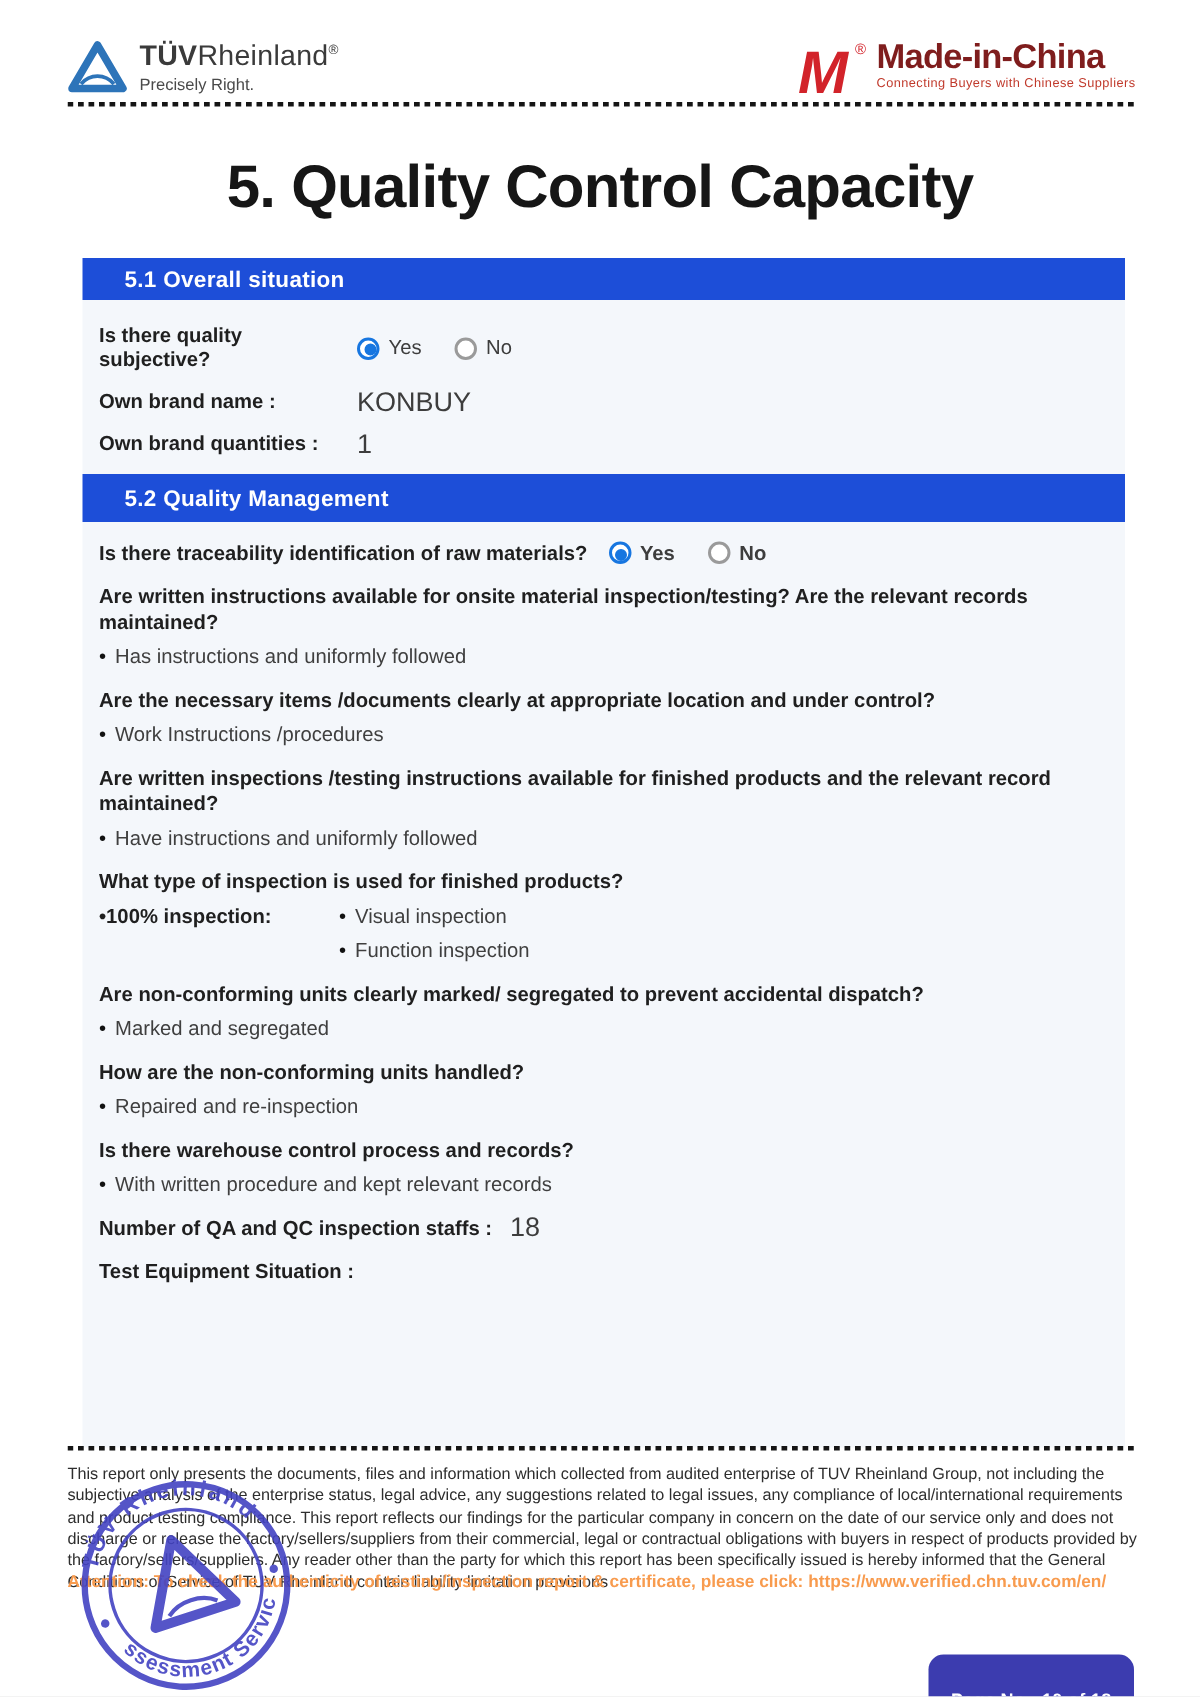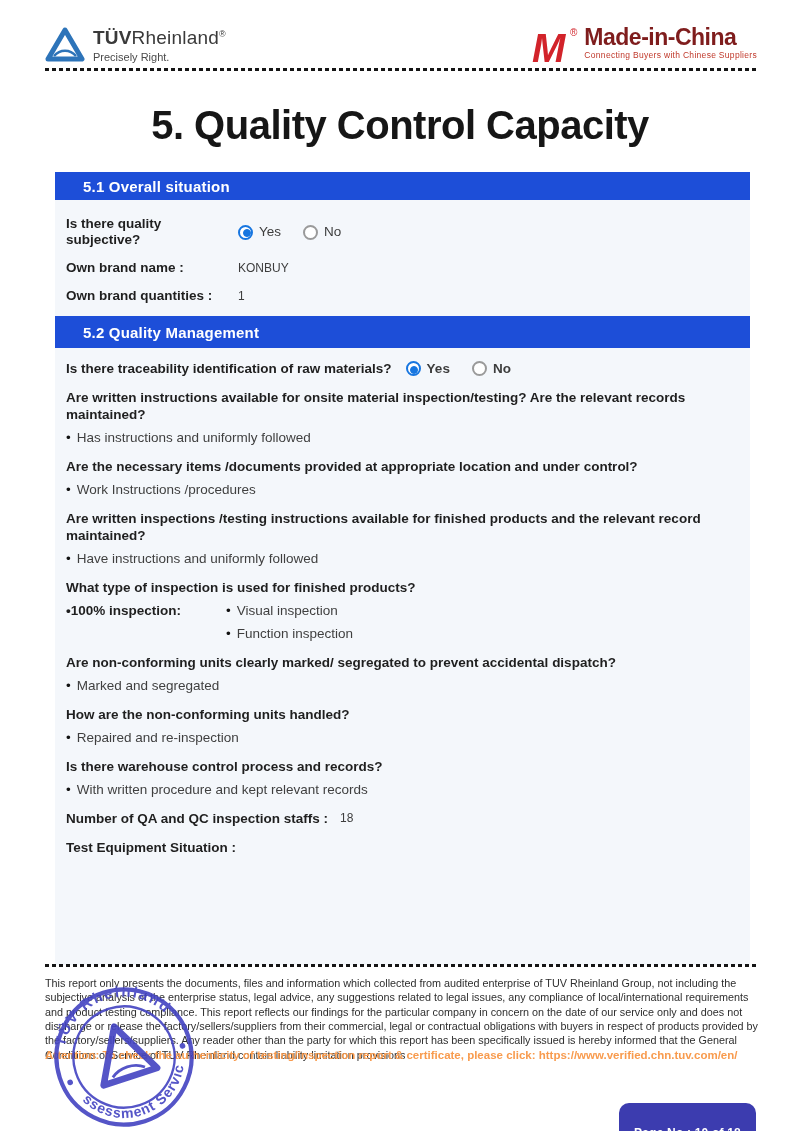--- a/index.html
+++ b/index.html
@@ -34,21 +34,21 @@
   .sections { position:absolute; top:172px; left:55px; width:695px; }
   .secbar { background:#1d4ed8; color:#ffffff; font-size:15px; font-weight:700;
     display:flex; align-items:center; padding-left:28px; letter-spacing:.2px; }
   .secbar.s1 { height:28px; }
   .secbar.s2 { height:32px; }
   .panel { background:#f4f7fb; }
   .panel1 { height:116px; padding:16px 14px 0 11px; }
   .panel2 { height:617px; padding:12px 14px 0 11px; }
   .frow { display:flex; align-items:center; margin-bottom:12px; line-height:16px; }
   .flabel { font-weight:700; font-size:13.5px; width:172px; flex:none; }
-  .fvalue { font-size:12px; color:#3d3d3d; }
+  .fvalue { font-size:18px; color:#3d3d3d; }
   .radios { display:flex; align-items:center; gap:22px; }
   .radio-opt { display:flex; align-items:center; gap:6px; font-size:13.5px; color:#3d3d3d; cursor:default; }
   .rdot { width:15px; height:15px; border-radius:50%; flex:none; position:relative; background:#fff; }
   .rdot.on { border:2px solid #1776e0; }
   .rdot.on::after { content:""; position:absolute; left:2.5px; top:2.5px; width:6px; height:6px;
     border:1px solid #1776e0; background:#1776e0; border-radius:50%; }
   .rdot.off { border:2px solid #9a9a9a; }
   .q { font-weight:700; font-size:13.5px; line-height:17px; margin-top:12px; }
   .q.first { margin-top:0; display:flex; align-items:center; gap:14px; }
   .ans { font-size:13.5px; color:#3f3f3f; line-height:17px; margin-top:6px; }
@@ -144,21 +144,21 @@
           <span class="radio-opt">
               <span class="rdot off"></span>
               <span>No</span>
             </span>
         </span>
       </div>
 
       <div class="q">Are written instructions available for onsite material inspection/testing? Are the relevant records maintained?</div>
       <div class="ans"><span class="blt">•</span><span>Has instructions and uniformly followed</span></div>
 
-      <div class="q">Are the necessary items /documents provided at appropriate location and under control?</div>
+      <div class="q">Are the necessary items /documents clearly at appropriate location and under control?</div>
       <div class="ans"><span class="blt">•</span><span>Work Instructions /procedures</span></div>
 
       <div class="q">Are written inspections /testing instructions available for finished products and the relevant record maintained?</div>
       <div class="ans"><span class="blt">•</span><span>Have instructions and uniformly followed</span></div>
 
       <div class="q">What type of inspection is used for finished products?</div>
       <div class="insp-row">
         <div class="insp-left"><span class="blt">•</span><span>100% inspection:</span></div>
         <div class="insp-right">
           <div class="ans"><span class="blt">•</span><span>Visual inspection</span></div>

